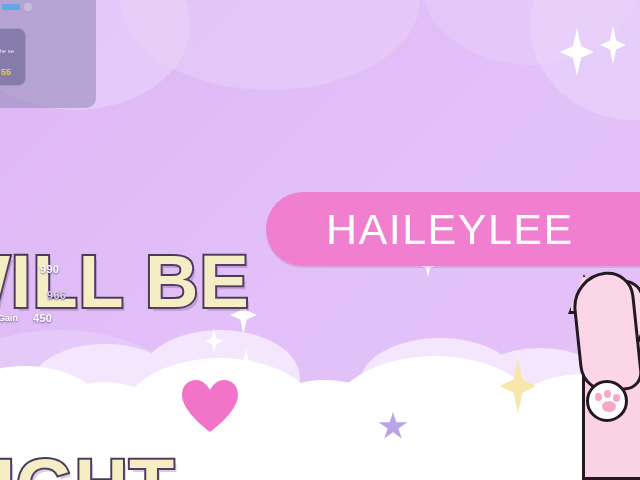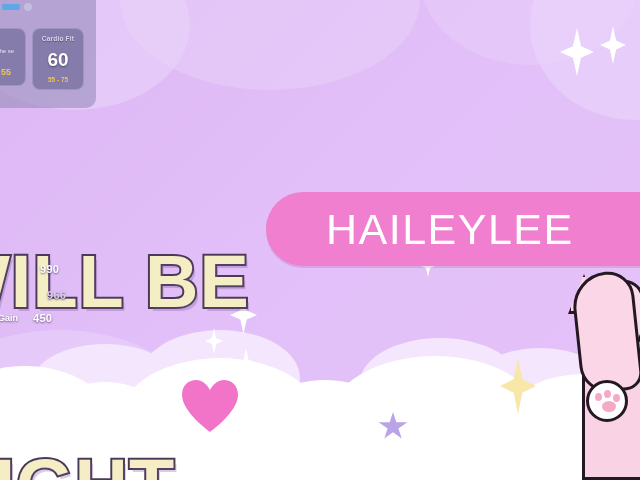--- a/index.html
+++ b/index.html
@@ -254,25 +254,20 @@
   <div id="gamepanel">
     <div id="gp-topbar"></div>
     <div id="gp-topdot"></div>
 
     <div class="gp-card left">
       <div class="gp-left-label">the
 se</div>
       <div class="gp-left-val">55</div>
     </div>
 
-    <div class="gp-card right">
-      <div class="gp-title">Cardio Fit</div>
-      <div class="gp-value">60</div>
-      <div class="gp-sub">55 - 75</div>
-    </div>
   </div>
 
   <div class="hudnum" style="left:24px; top:263px;padding-left:16px;">990</div>
   <div class="hudnum dim" style="left:28px; top:289px;margin-left:19px;">966</div>
   <div class="hudlabel" style="left:-2px; top:313px;">Gain</div>
   <div class="hudnum" style="left:33px; top:312px;">450</div>
 
   <div id="avatar">
     <div id="av-hair-back"></div>
     <div id="av-body"></div>

